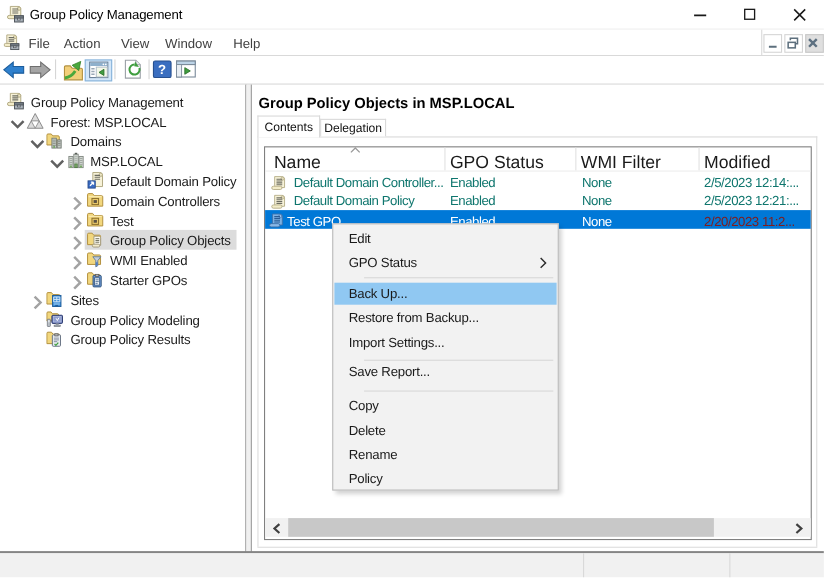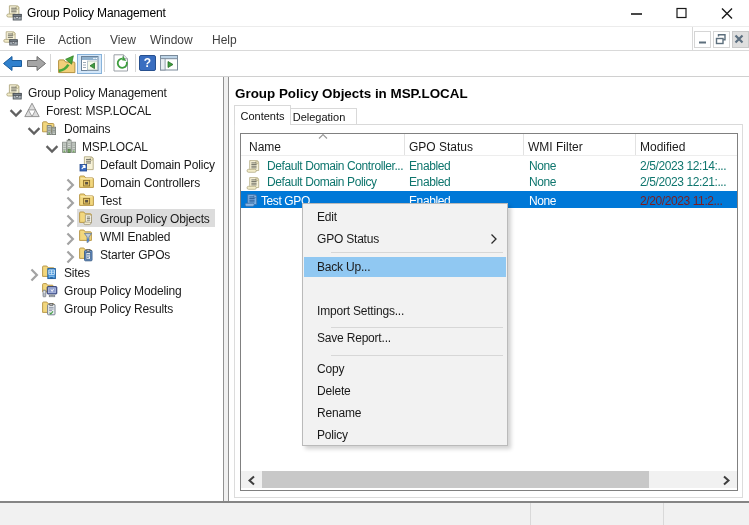--- a/index.html
+++ b/index.html
@@ -21,28 +21,28 @@
 #rightpane{left:229px;top:77px;width:520px;height:425px;background:#fff}
 #statusline{left:0;top:501px;width:749px;height:2px;background:#858585}
 #statusbar{left:0;top:503px;width:749px;height:22px;background:#f1f1f1}
 .ssep{top:503px;width:1px;height:22px;background:#d9d9d9}
 .tl{position:absolute;font-size:12px;letter-spacing:-0.15px;color:#1a1a1a;white-space:nowrap}
 .ti{position:absolute;width:16px;height:16px}
 #treesel{left:77px;top:209px;width:138px;height:18px;background:#dcdcdc}
 #rtitle{left:235px;top:86px;font-size:13.4px;font-weight:bold;color:#000}
 .tab{font-size:11px;text-align:center;background:#fff;z-index:2}
 #tab1{left:234px;top:105px;width:57px;height:20px;border:1px solid #d9d9d9;border-bottom:none;padding-top:4px;z-index:3}
-#tab2{left:281px;top:108px;width:76px;height:16px;border:1px solid #d9d9d9;border-bottom:none;padding-top:2px}
+#tab2{left:291px;top:108px;width:60px;height:16px;border:1px solid #d9d9d9;border-bottom:none;padding-top:2px}
 #tabline{left:234px;top:124px;width:509px;height:1px;background:#d9d9d9}
 #tpleft{left:234px;top:124px;width:1px;height:373px;background:#dcdcdc}
 #tpright{left:742px;top:124px;width:1px;height:373px;background:#dcdcdc}
 #tpbottom{left:234px;top:497px;width:509px;height:1px;background:#dcdcdc}
 #lv{left:240px;top:133px;width:498px;height:358px;border:1px solid #808080;background:#fff}
 .hsepcol{top:134px;width:1px;height:21px;background:#e2e2e2}
-.htext{top:140px;font-size:12px;color:#1a1a1a}
+.htext{top:140px;font-size:16px;color:#1a1a1a}
 .rtext{position:absolute;font-size:12px;letter-spacing:-0.4px;color:#0f766e;white-space:nowrap}
 #selrow{left:241px;top:191px;width:496px;height:17px;background:#0078d7}
 #hsb{left:241px;top:471px;width:496px;height:17px;background:#f1f1f1}
 #hsbthumb{left:262px;top:471px;width:387px;height:17px;background:#c8c8c8}
 #cmenu{left:302px;top:203px;width:206px;height:243px;background:#f2f2f2;border:1px solid #bababa;z-index:10;box-shadow:3px 3px 4px rgba(0,0,0,0.18)}
 .mi{position:absolute;left:14px;font-size:12px;letter-spacing:-0.2px;color:#1a1a1a;white-space:nowrap}
 .msep{position:absolute;left:28px;width:172px;height:1px;background:#d7d7d7}
 #mihl{position:absolute;left:1px;top:53px;width:202px;height:20px;background:#90c8f2}
 </style>
 </head>
@@ -374,20 +374,21 @@
 
 <div class="abs" id="cmenu">
   <div id="mihl"></div>
   <div class="mi" style="top:6px">Edit</div>
   <div class="mi" style="top:28px">GPO Status</div>
   <svg style="position:absolute;left:187px;top:29px" width="8" height="12">
       <path d="M1.5 1.5 L6 6 L1.5 10.5" fill="none" stroke="#2b2b2b" stroke-width="1.3"></path>
     </svg>
   <div class="msep" style="top:48px"></div>
   <div class="mi" style="top:56px">Back Up...</div>
+  <div class="mi" style="top:78px">Restore from Backup...</div>
   <div class="mi" style="top:100px">Import Settings...</div>
   <div class="msep" style="top:123px"></div>
   <div class="mi" style="top:127px">Save Report...</div>
   <div class="msep" style="top:151px"></div>
   <div class="mi" style="top:158px">Copy</div>
   <div class="mi" style="top:180px">Delete</div>
   <div class="mi" style="top:202px">Rename</div>
   <div class="mi" style="top:224px">Policy</div>
 </div>
 

